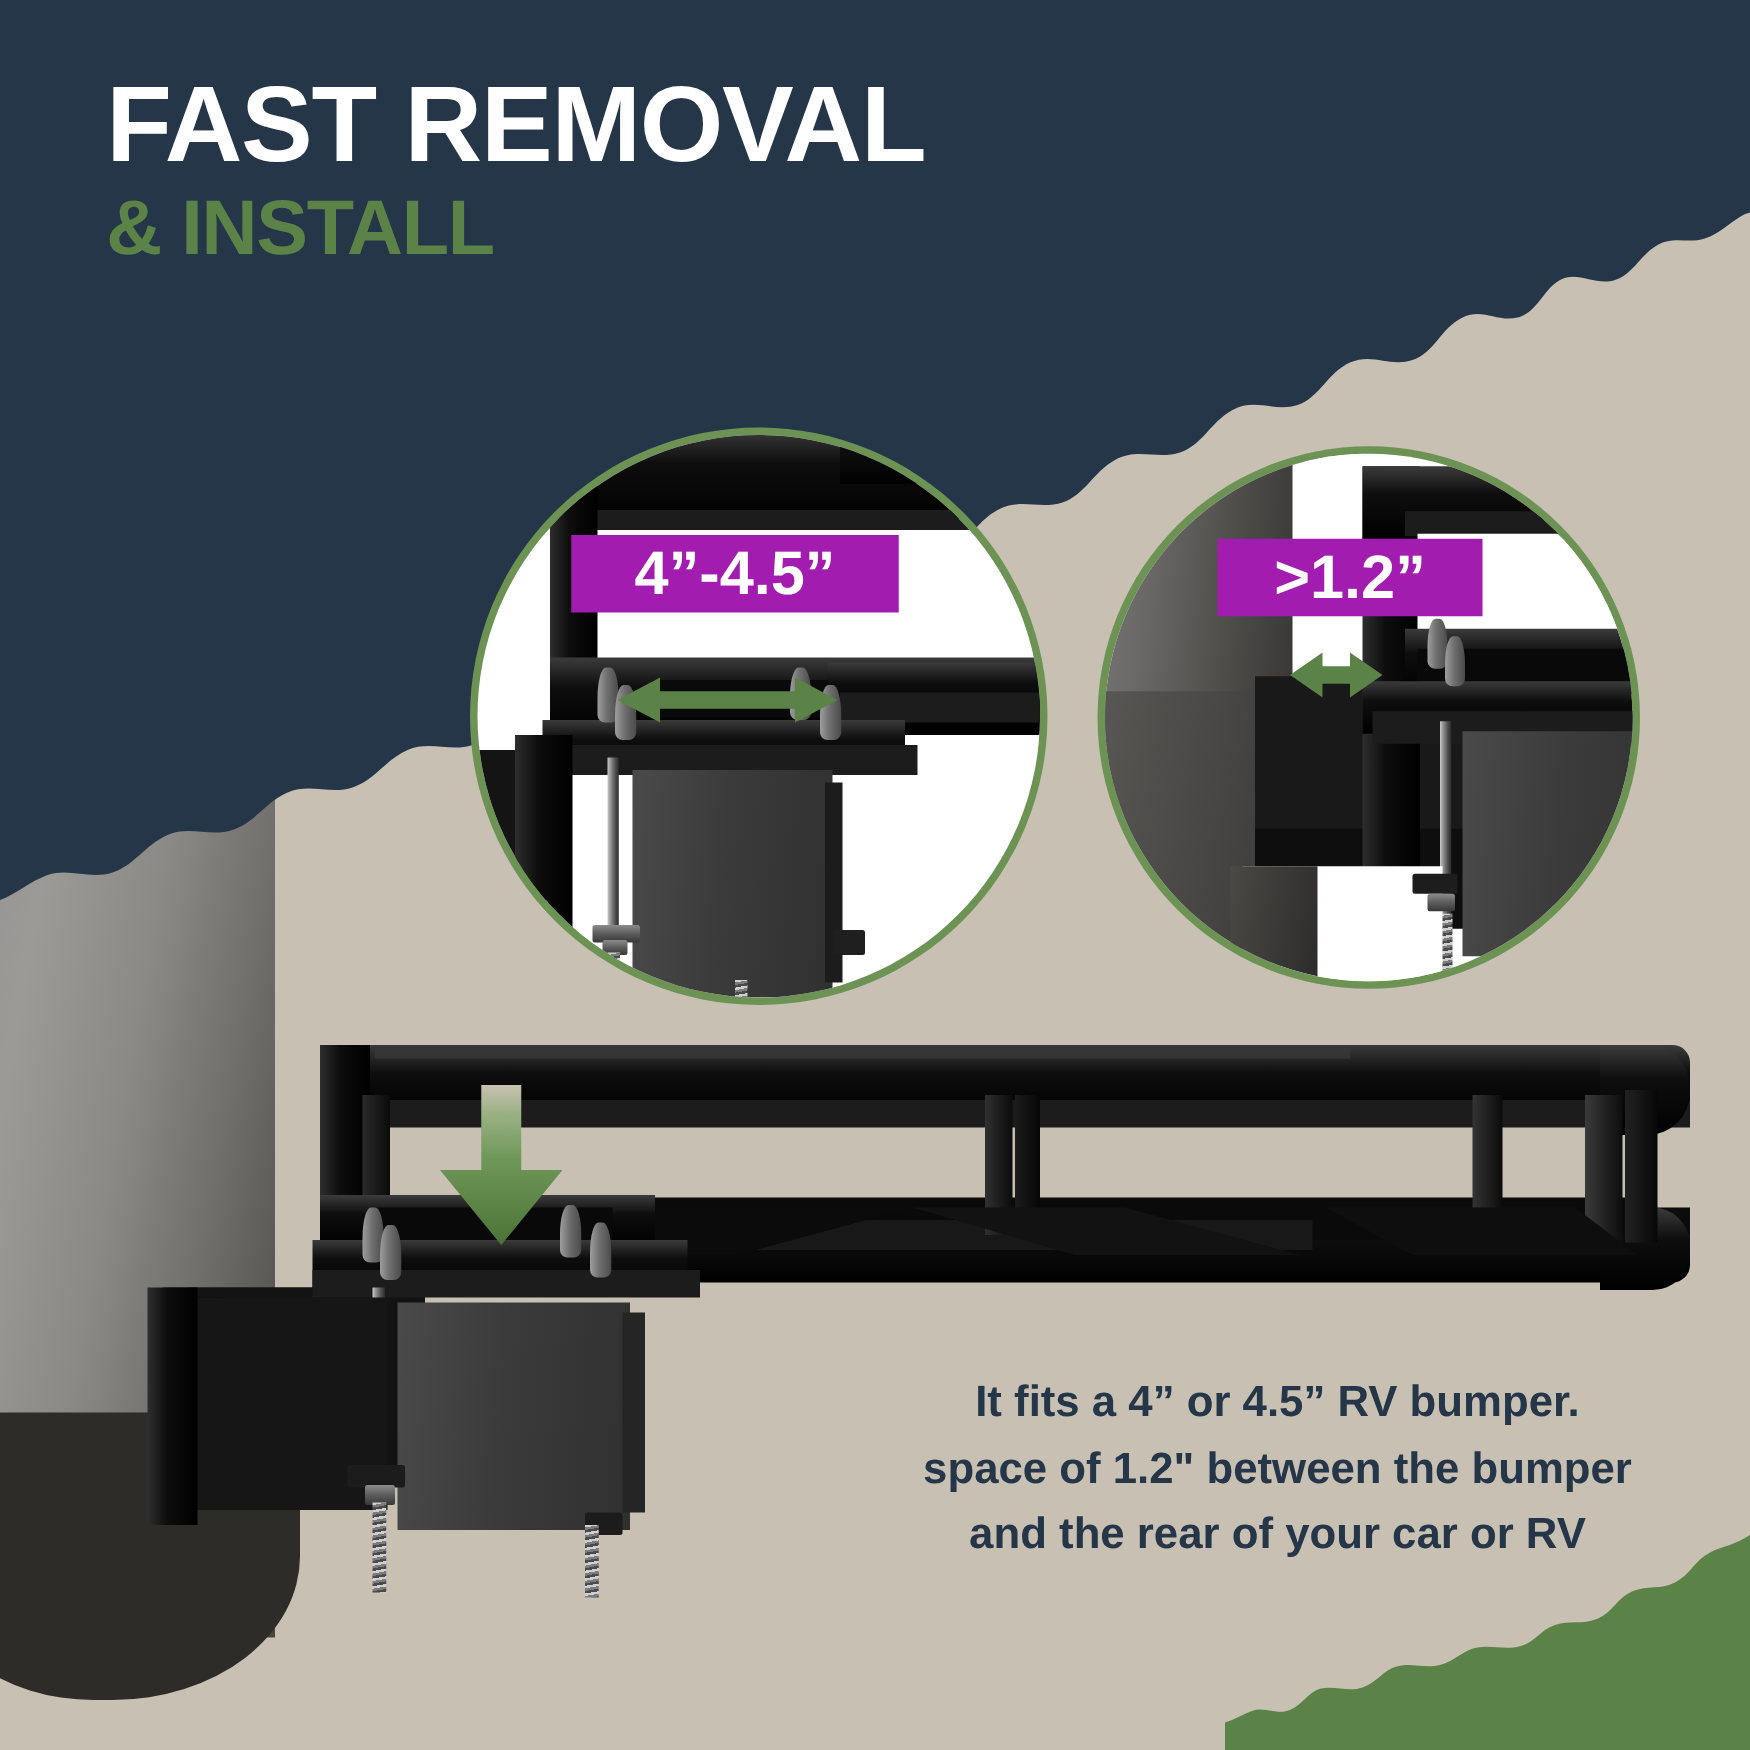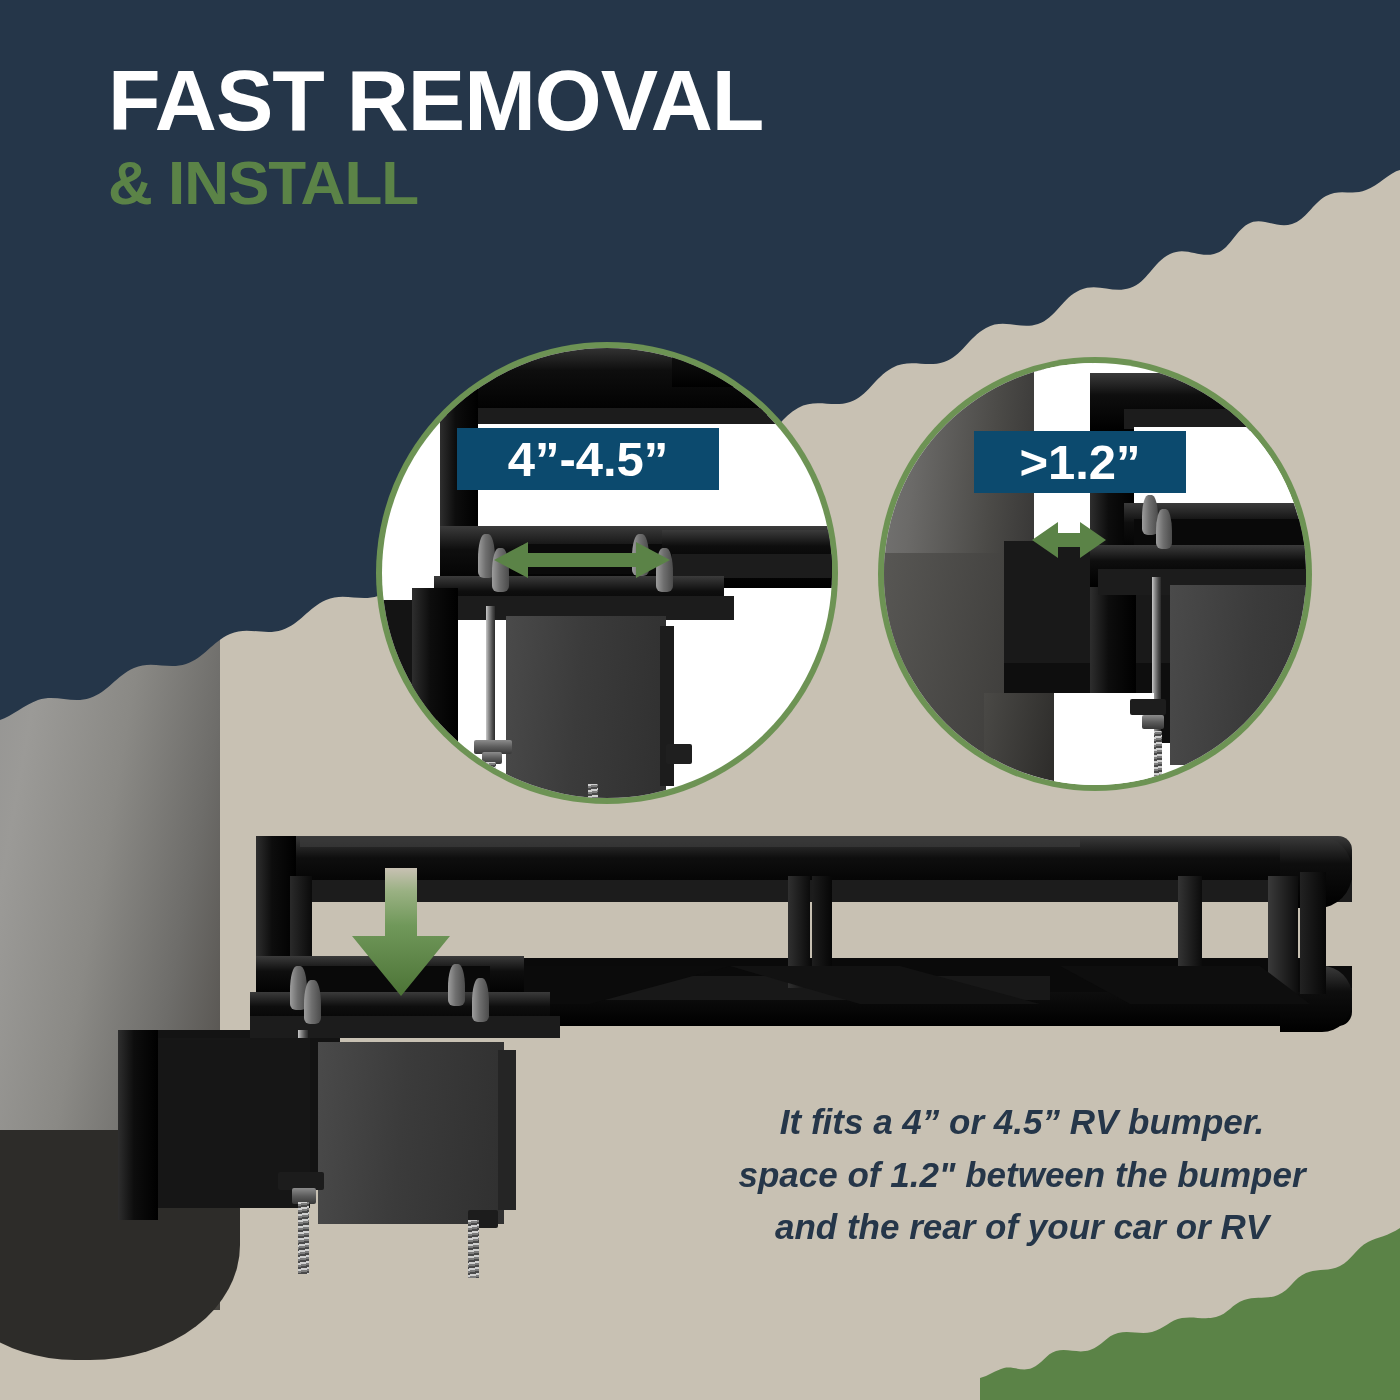--- a/index.html
+++ b/index.html
@@ -37,21 +37,21 @@
 
   
   .green-corner{
     position:absolute; right:0; bottom:0;
     width:420px; height:190px;
   }
 
   
   .headline{
     position:absolute;
-    left:108px; top:58px;
+    left:85px; top:58px;
     z-index:20;
   }
   .headline .l1{
     font-size:86px; font-weight:bold;
     letter-spacing:-1px;
     line-height:0.99;
     color:#ffffff;
     white-space:nowrap;
   }
   .headline .l2{
@@ -73,21 +73,21 @@
     z-index:15;
   }
   #callout-1{ left:382px; top:348px; width:450px; height:450px; }
   #callout-2{ left:884px; top:363px; width:422px; height:422px; }
 
   .co-img{ position:absolute; inset:0; }
 
   
   .badge{
     position:absolute;
-    background:#0c4a6e;
+    background:#a21caf;
     color:#ffffff;
     font-weight:bold;
     line-height:1;
     z-index:8;
     white-space:nowrap;
     display:flex; align-items:center; justify-content:center;
   }
   #badge-1{ left:75px; top:80px; width:262px; height:62px; font-size:49px; }
   #badge-2{ left:90px; top:68px; width:212px; height:62px; font-size:49px; }
 
@@ -150,21 +150,21 @@
     position:absolute;
     left:686px; top:1096px;
     width:672px;
     text-align:center;
     color:#253649;
     font-size:35px;
     font-weight:bold;
     line-height:1.50;
     z-index:25;
   }
-  .bottom-text div{ white-space:nowrap;font-style:italic; }
+  .bottom-text div{ white-space:nowrap; }
 </style>
 </head>
 <body>
 
 <div id="stage">
 
   <div class="rv-body"></div>
   <div class="rv-body-curve"></div>
 
   <svg class="navy" viewBox="0 0 1400 900" preserveAspectRatio="none">

